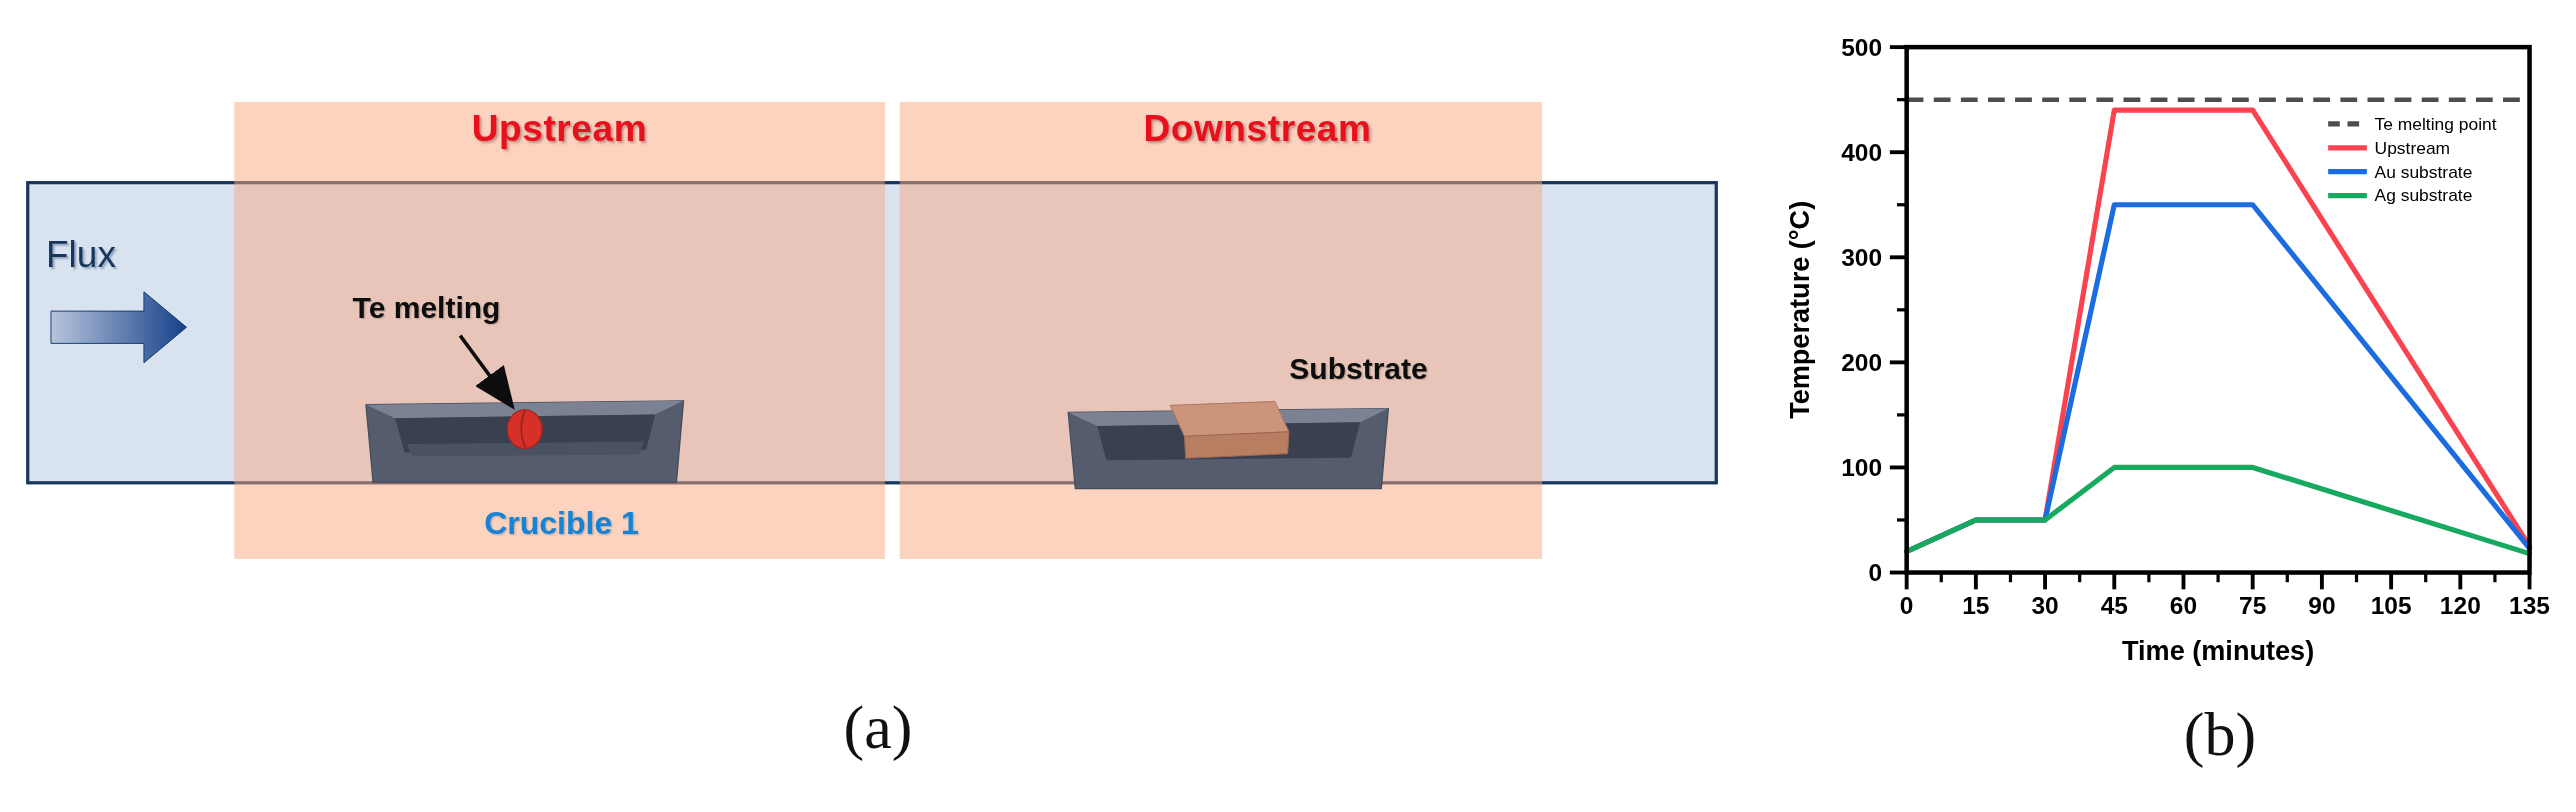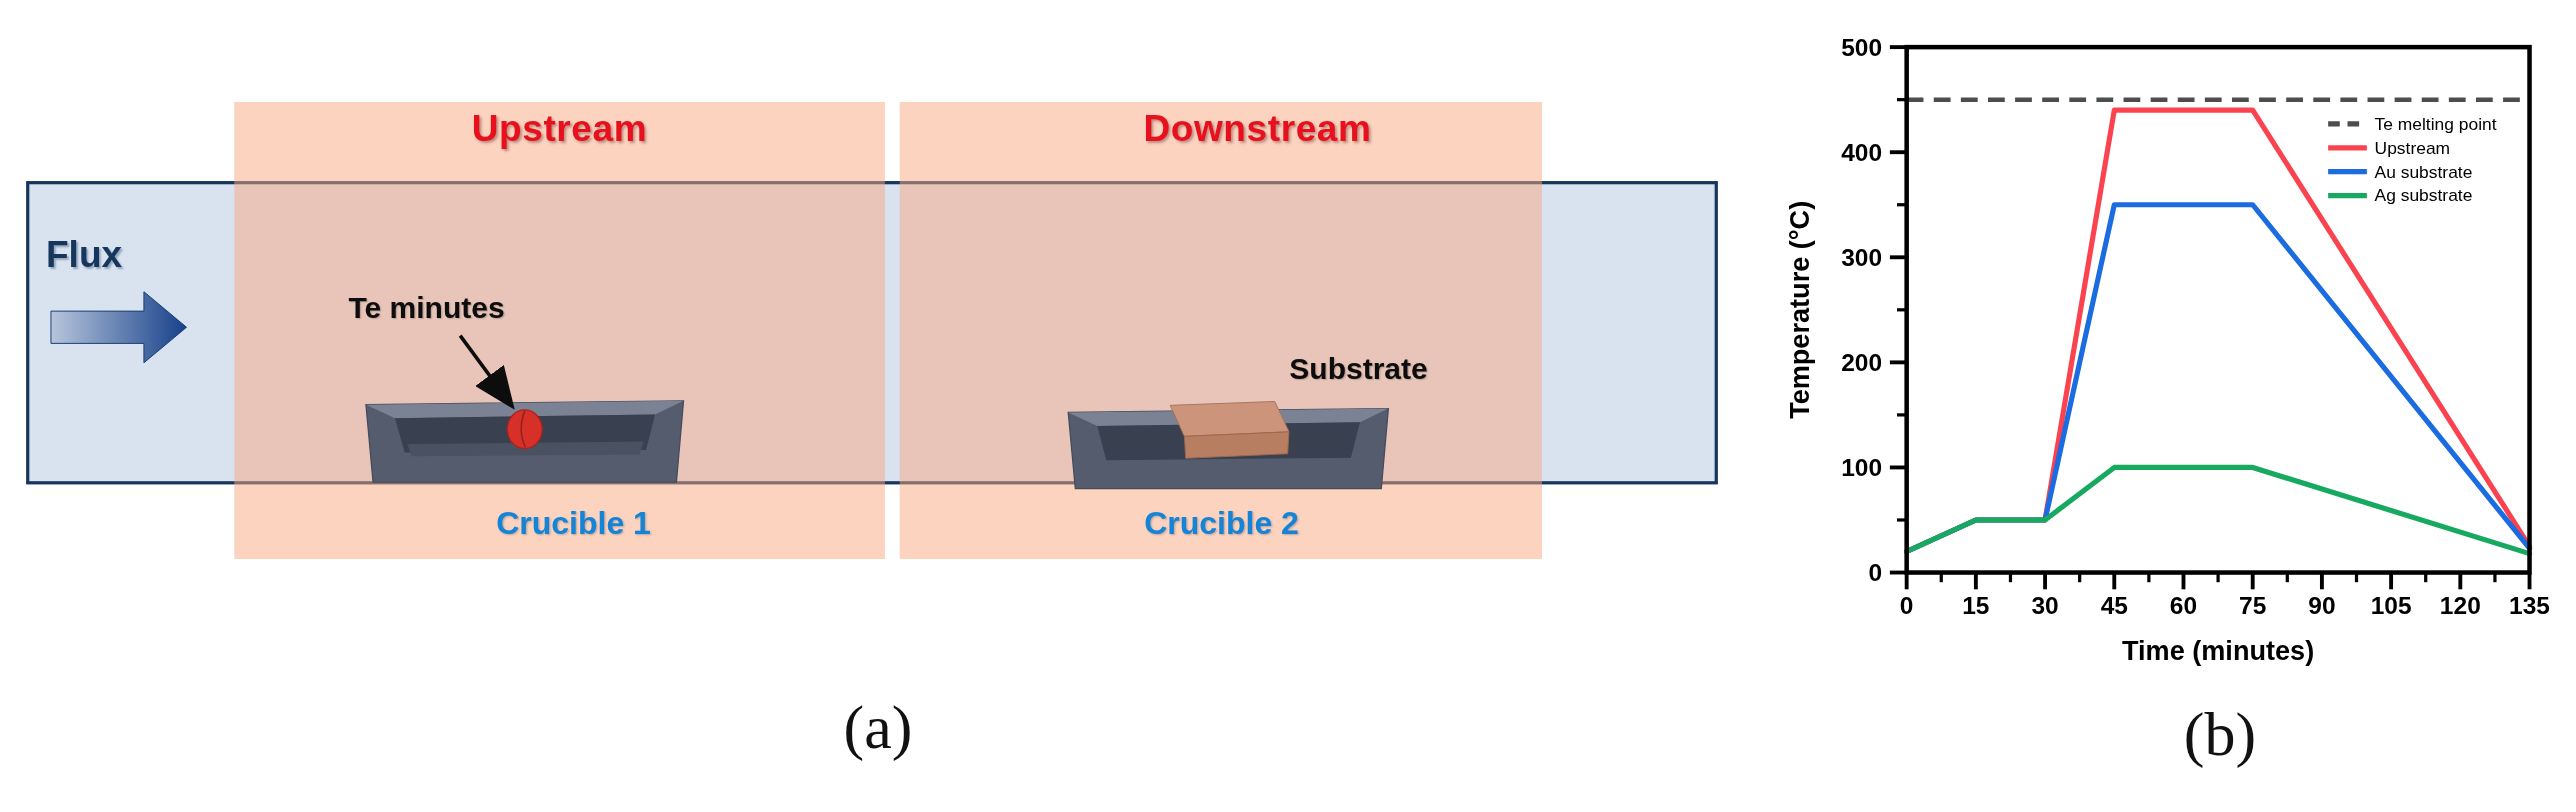--- a/index.html
+++ b/index.html
@@ -5,21 +5,21 @@
   html,body{margin:0;padding:0;background:#ffffff;}
   .canvas{position:relative;width:2576px;height:812px;background:#fff;overflow:hidden;
           font-family:"Liberation Sans",sans-serif;}
   .abs{position:absolute;}
   .zone-label{font-weight:700;font-size:37px;letter-spacing:0.6px;text-align:center;
               color:var(--zone-label-color,#e8101c);
               text-shadow:1.9px 1.9px 2.6px rgba(110,50,50,.45);}
   .crucible-label{font-weight:700;font-size:32px;text-align:center;
               color:var(--crucible-label-color,#1583d6);
               text-shadow:1.3px 1.3px 1.9px rgba(40,60,90,.3);}
-  .flux-label{font-weight:700;font-size:37px;color:var(--flux-label-color,#17365d);
+  .flux-label{font-weight:400;font-size:37px;color:var(--flux-label-color,#17365d);
               text-shadow:1.9px 1.9px 1.9px rgba(23,54,93,.35);}
   .ann-label{font-weight:700;font-size:30px;color:#0d0d0d;text-align:center;
              text-shadow:1.3px 1.3px 1.3px rgba(0,0,0,.2);}
   .panel-tag{font-family:"Liberation Serif",serif;font-weight:400;font-size:62px;color:#111;
              text-align:center;}
   #chart text{font-family:"Liberation Sans",sans-serif;fill:#000;}
   svg{display:block;}
 </style>
 </head>
 <body>
@@ -69,25 +69,24 @@
       </g>
 
       <polygon points="78,482 222,482 222,452 288,507 222,562 222,532 78,532" fill="url(#fluxGrad)" stroke="#163a70" stroke-width="1.5"></polygon>
     </svg>
 
     <div class="abs zone-label" style="left:234px;top:108px;width:651px;">Upstream</div>
     <div class="abs zone-label" style="left:900px;top:108px;width:643px;margin-left:36px;">Downstream</div>
 
     <div class="abs flux-label" style="left:46px;top:234px;">Flux</div>
 
-    <div class="abs ann-label" style="left:304px;top:291px;width:245px;">Te minutes</div>
+    <div class="abs ann-label" style="left:304px;top:291px;width:245px;">Te melting</div>
     <div class="abs ann-label" style="left:1252px;top:352px;width:213px;">Substrate</div>
 
-    <div class="abs crucible-label" style="left:248px;top:505px;width:651px;">Crucible 1</div>
-    <div class="abs crucible-label" style="left:900px;top:505px;width:643px;">Crucible 2</div>
+    <div class="abs crucible-label" style="left:236px;top:505px;width:651px;">Crucible 1</div>
 
     <div class="abs panel-tag" style="left:781px;top:692px;width:194px;">(a)</div>
   </div>
 
   <div class="abs" style="left:1744px;top:0;width:832px;height:812px;">
     <svg id="chart" width="832" height="812" viewBox="0 0 1289 1258">
         <line x1="252" y1="154.39999999999998" x2="1217" y2="154.39999999999998" stroke="#4d4d4d" stroke-width="7" stroke-dasharray="26 16"></line>
         <polyline points="252,854.44 359.22222222222223,805.6 466.44444444444446,805.6 573.6666666666667,170.67999999999995 788.1111111111111,170.67999999999995 1217,846.3" fill="none" stroke="#fb4350" stroke-width="8" stroke-linejoin="round" stroke-linecap="round"></polyline>
         <polyline points="252,854.44 359.22222222222223,805.6 466.44444444444446,805.6 573.6666666666667,317.20000000000005 788.1111111111111,317.20000000000005 1217,849.556" fill="none" stroke="#1a6ce0" stroke-width="8" stroke-linejoin="round" stroke-linecap="round"></polyline>
         <polyline points="252,854.44 359.22222222222223,805.6 466.44444444444446,805.6 573.6666666666667,724.2 788.1111111111111,724.2 1217,857.696" fill="none" stroke="#17a960" stroke-width="8" stroke-linejoin="round" stroke-linecap="round"></polyline>

